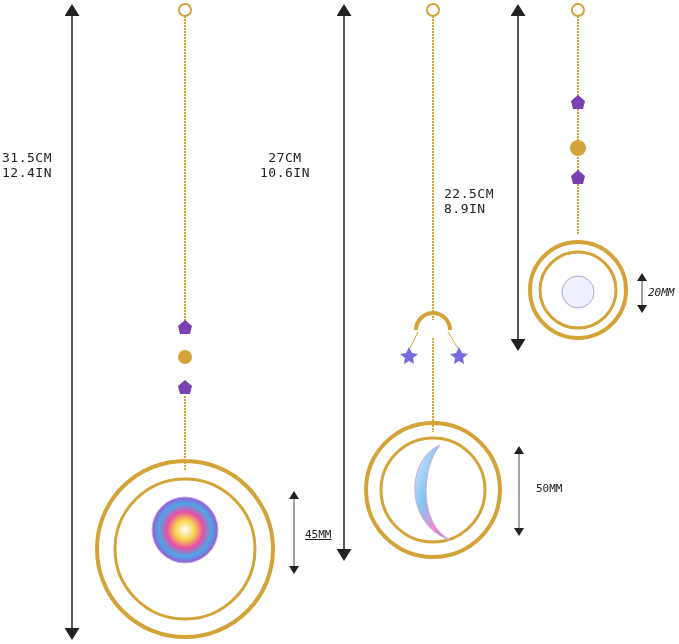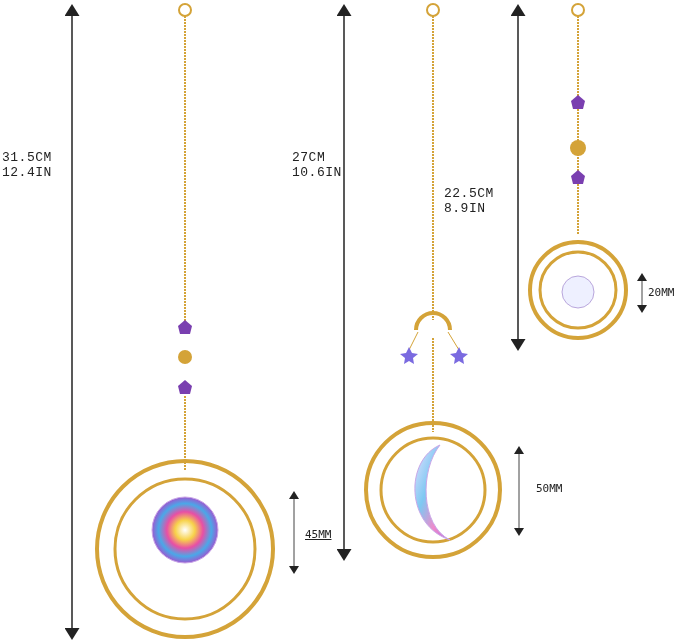--- a/index.html
+++ b/index.html
@@ -1,17 +1,17 @@
 <!DOCTYPE html>
 <html><head>
 <meta charset="utf-8">
 <style>
   html,body{margin:0;padding:0;background:#fff;}
   body{width:679px;height:644px;position:relative;overflow:hidden;font-family:"DejaVu Sans Mono",monospace;}
-  .label{position:absolute;font-size:13px;color:#222;line-height:15px;letter-spacing:0.5px;white-space:pre;font-family:Liberation Mono, monospace;}
+  .label{position:absolute;font-size:13px;color:#222;line-height:15px;letter-spacing:0.5px;white-space:pre;}
   .small{position:absolute;font-size:11px;color:#222;}
   svg{position:absolute;left:0;top:0;}
 </style>
 </head>
 <body>
 
 <svg width="679" height="644" viewBox="0 0 679 644">
   <defs>
     <marker id="ah" markerWidth="8" markerHeight="10" refX="4" refY="5" orient="auto-start-reverse">
       <path d="M0,0 L8,5 L0,10 z" fill="#222"></path>
@@ -83,19 +83,19 @@
     <circle cx="578" cy="148" r="8" fill="#d4a338" stroke="none"></circle>
     <polygon points="578,170 585,176 583,184 573,184 571,176" fill="#7a3fb0" stroke="none"></polygon>
     <circle cx="578" cy="290" r="48" stroke-width="4"></circle>
     <circle cx="578" cy="290" r="38" stroke-width="3"></circle>
     <circle cx="578" cy="292" r="16" fill="#eef0ff" stroke="#b9a6dc" stroke-width="1"></circle>
   </g>
 </svg>
 
 <div class="label" style="left:2px;top:150px;"><span>31.5CM</span><br><span>12.4IN</span></div>
 
-<div class="label" style="left:292px;top:150px;"><span>27CM</span><br><span>10.6IN</span></div>
+<div class="label" style="left:260px;top:150px;text-align:center;"><span>27CM</span><br><span>10.6IN</span></div>
 
 <div class="label" style="left:444px;top:150px;margin-top:36px;"><span>22.5CM</span><br><span>8.9IN</span></div>
 
 <div class="small" style="left:305px;top:528px;text-decoration:underline;">45MM</div>
 <div class="small" style="left:536px;top:482px;">50MM</div>
-<div class="small" style="left:648px;top:286px;">20MM</div>
+<div class="small" style="left:648px;top:286px;font-style:italic;">20MM</div>
 
 </body></html>

